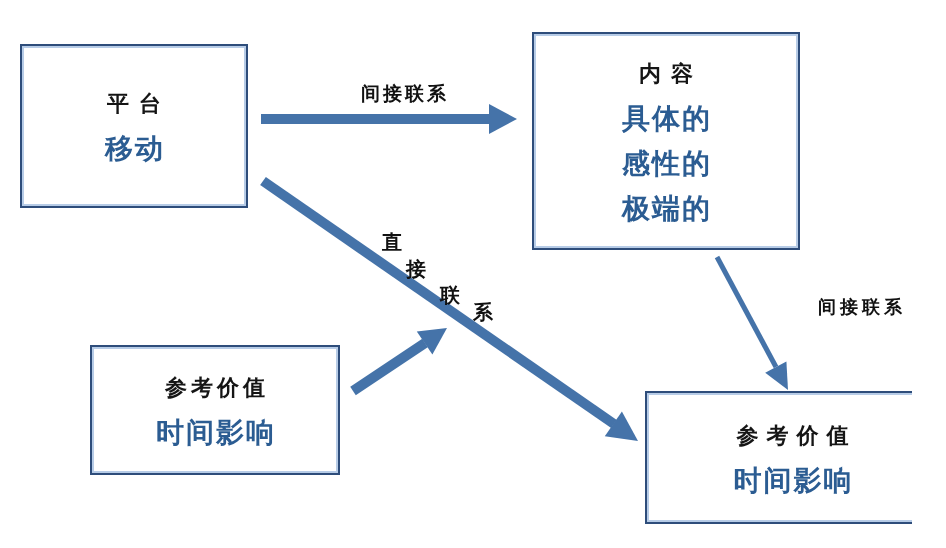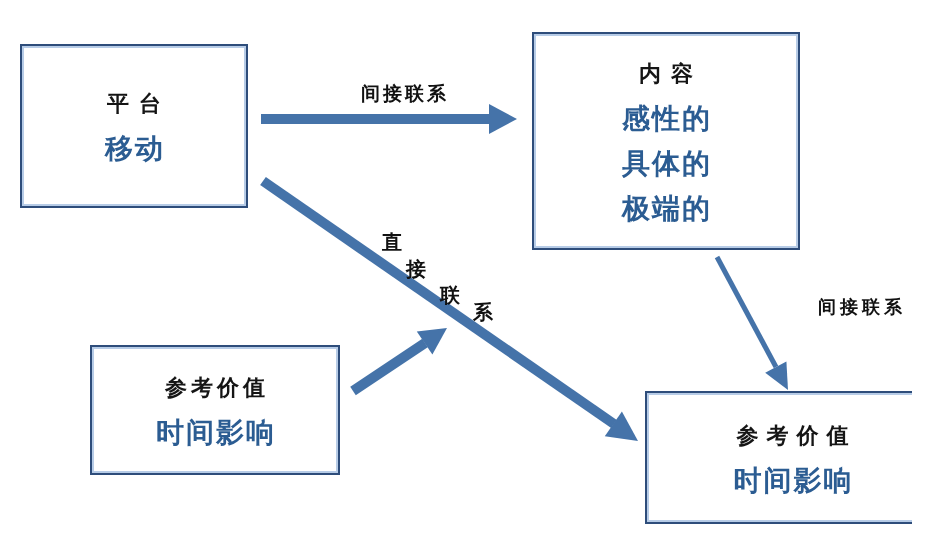--- a/index.html
+++ b/index.html
@@ -64,22 +64,22 @@
     <polygon class="arrow-head" points="788,390 765.2,372.7 786.4,361.5"></polygon>
   </svg>
 
   <div class="box" id="box-platform">
     <div class="box-line box-title ls-wide">平台</div>
     <div class="box-line box-item">移动</div>
   </div>
 
   <div class="box" id="box-content">
     <div class="box-line box-title ls-wide">内容</div>
+    <div class="box-line box-item">具体的</div>
     <div class="box-line box-item">感性的</div>
-    <div class="box-line box-item">具体的</div>
     <div class="box-line box-item">极端的</div>
   </div>
 
   <div class="box" id="box-user-learning">
     <div class="box-line box-title ls-small">参考价值</div>
     <div class="box-line box-item">时间影响</div>
   </div>
 
   <div class="box" id="box-reference-value">
     <div class="box-line box-title ls-mid">参考价值</div>

